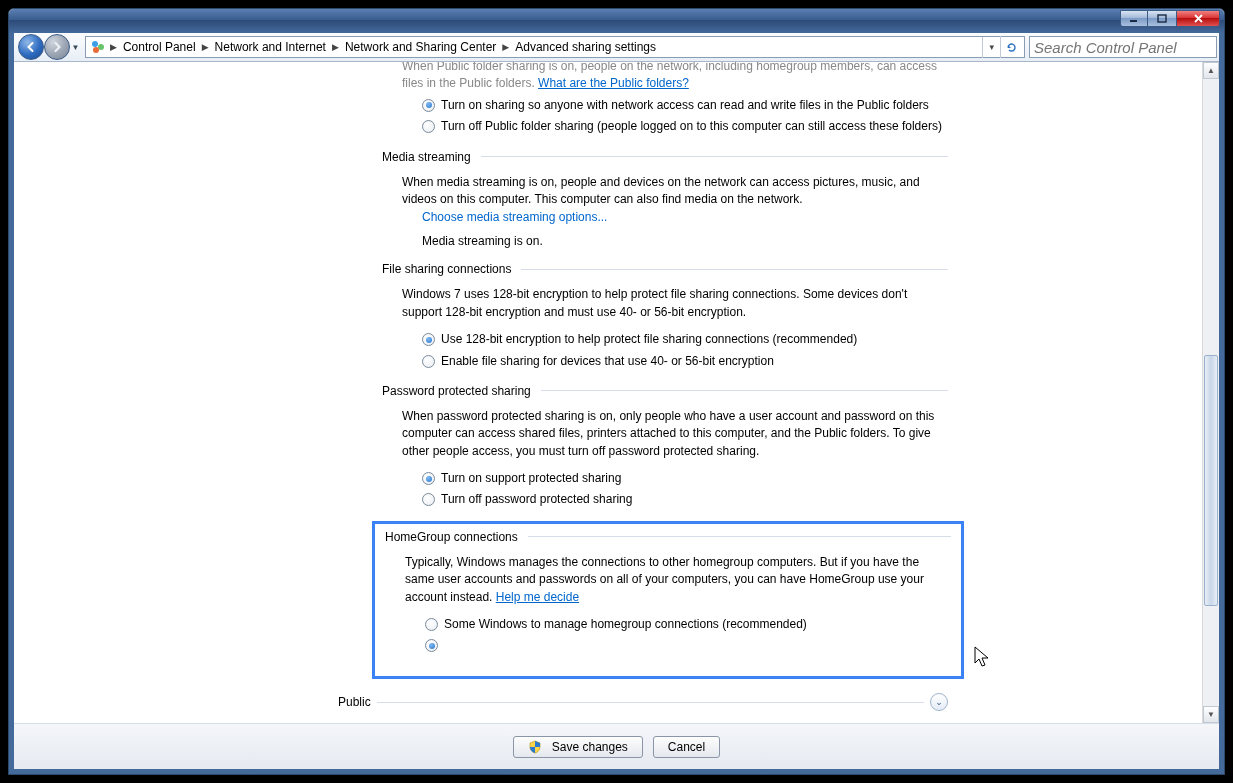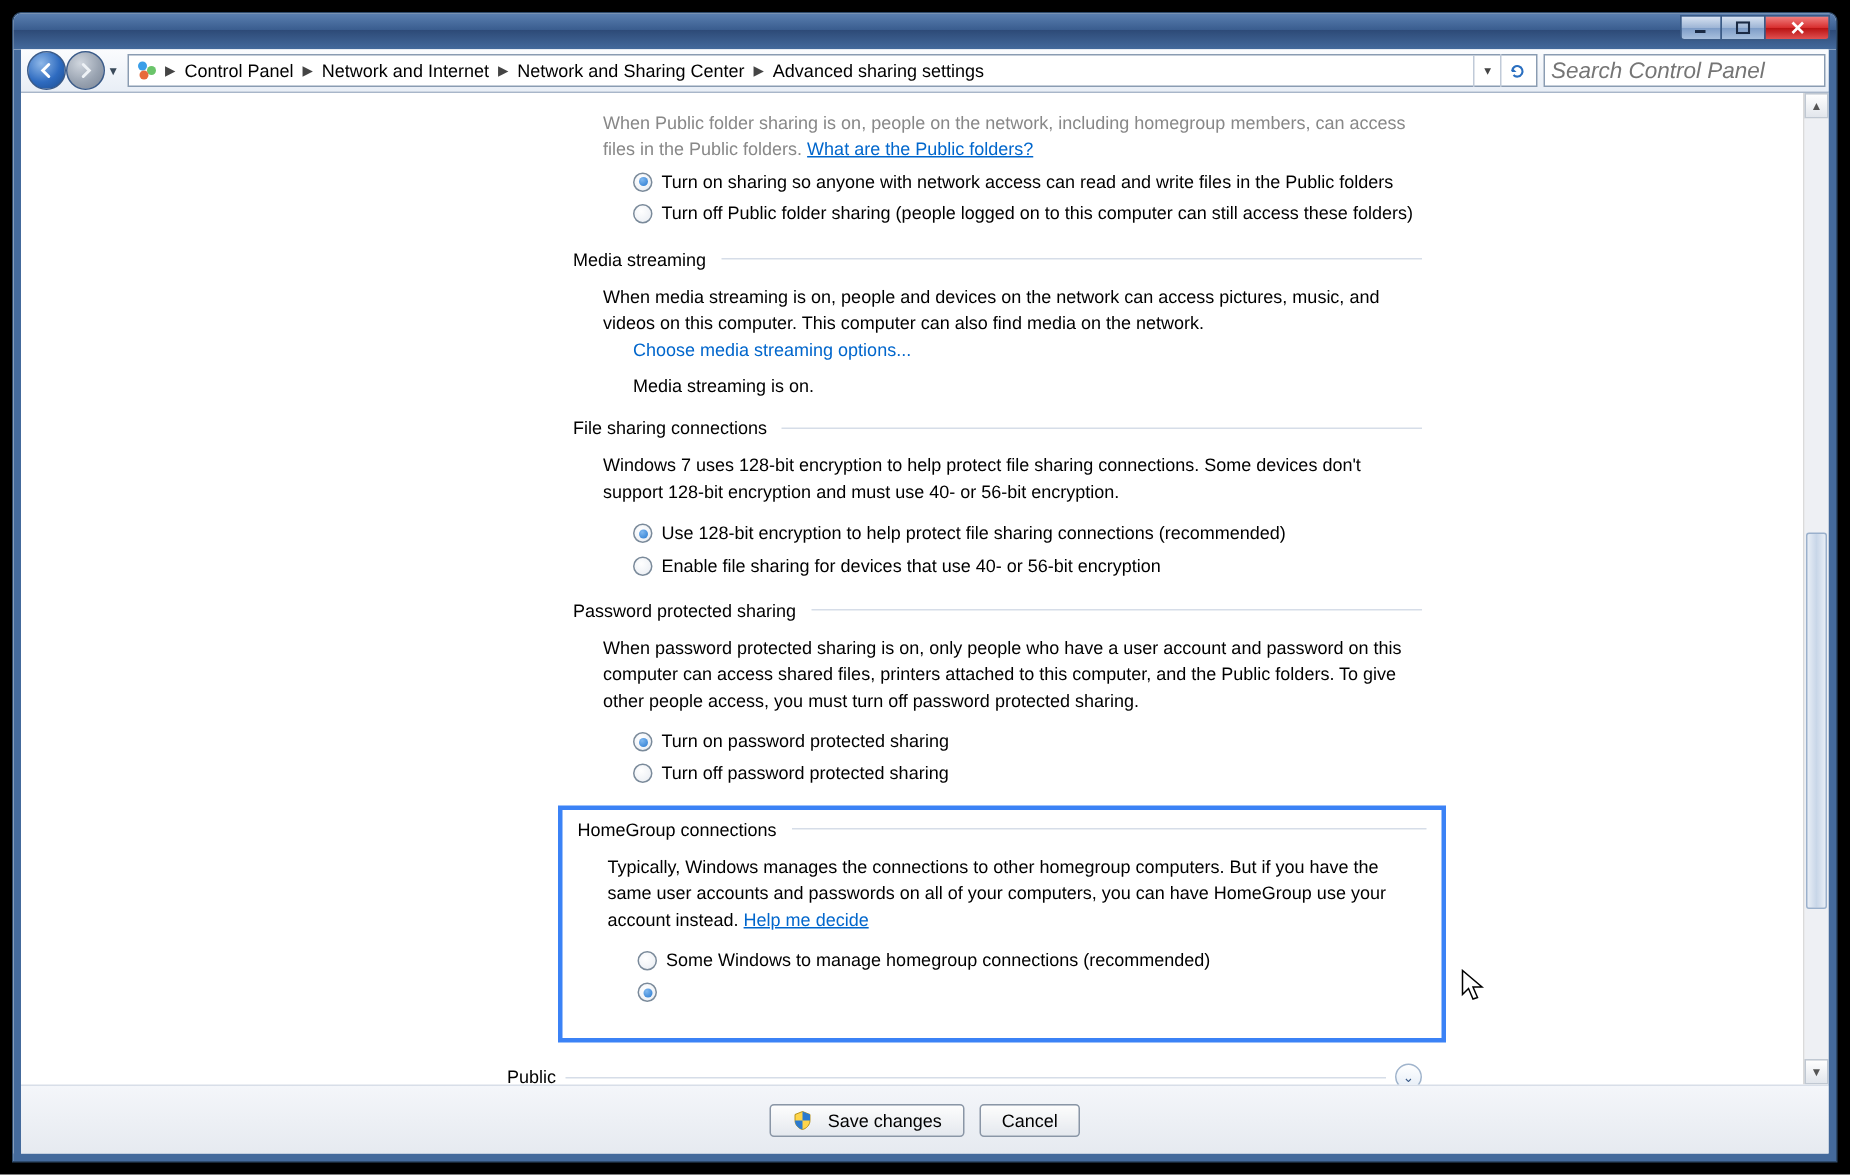--- a/index.html
+++ b/index.html
@@ -116,21 +116,21 @@
 }
 .scroll-area {
   flex: 1;
   padding: 4px 0 0 0;
   overflow: hidden;
   position: relative;
 }
 .inner {
   position: absolute;
   left: 368px;
-  top: 16px;
+  top: 0;
   width: 566px;
 }
 .section-title {
   display: flex;
   align-items: center;
   gap: 10px;
   margin: 14px 0 0 0;
 }
 .section-title .label { color:#000; }
 .section-title .line { flex:1; height:1px; background:#d6dde8; }
@@ -321,21 +321,21 @@
             <div>Enable file sharing for devices that use 40- or 56-bit encryption</div>
           </div>
 
           <div class="section-title">
             <span class="label">Password protected sharing</span>
               <div class="line"></div>
           </div>
           <div class="desc">When password protected sharing is on, only people who have a user account and password on this computer can access shared files, printers attached to this computer, and the Public folders. To give other people access, you must turn off password protected sharing.</div>
           <div class="radio-row" style="margin-top:10px">
             <div class="radio checked"></div>
-            <div>Turn on password protected sharing</div>
+            <div>Turn on support protected sharing</div>
           </div>
           <div class="radio-row">
             <div class="radio"></div>
             <div>Turn off password protected sharing</div>
           </div>
 
           <div class="highlight-box">
             <div class="section-title" style="margin-top:0">
               <span class="label">HomeGroup connections</span>
                 <div class="line"></div>

